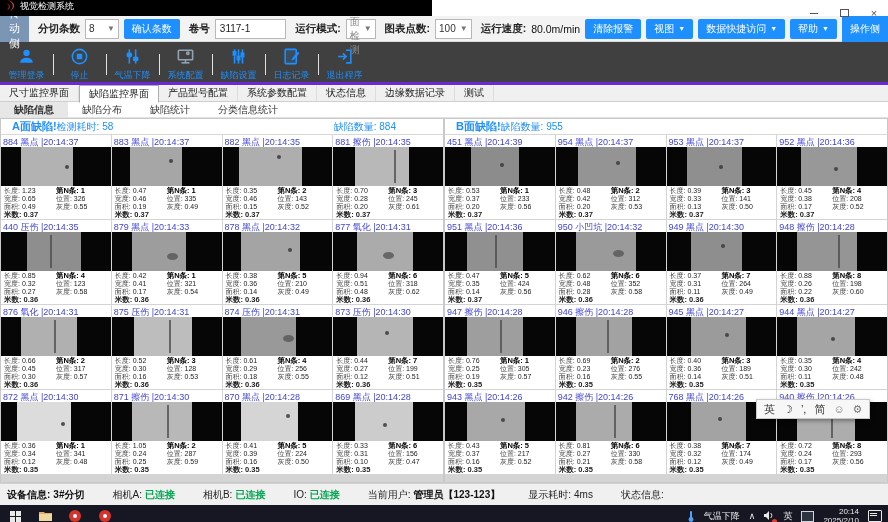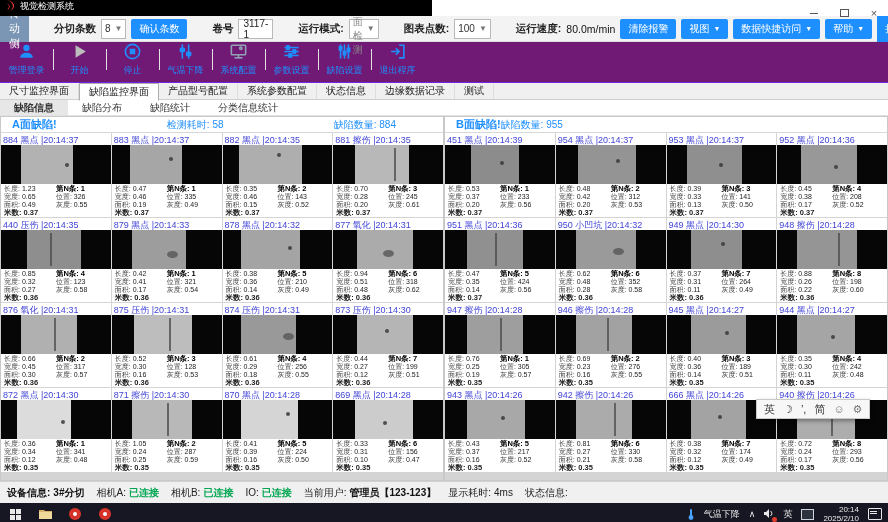--- a/index.html
+++ b/index.html
@@ -11,67 +11,67 @@
               font-size:9px;display:flex;align-items:flex-start;gap:5px;padding-left:5px;box-sizing:border-box;}
   .win-controls{position:absolute;right:8px;top:8px;display:flex;gap:18px;color:#555;font-size:10px;align-items:center;}
   .wc{width:12px;height:10px;display:flex;align-items:center;justify-content:center;cursor:default;}
   .wc-min::after{content:"";width:8px;height:1px;background:#555;}
   .wc-max::after{content:"";width:7px;height:6px;border:1px solid #555;}
   .wc-close{font-size:11px;line-height:10px;}
   
   .ribbon1{height:26px;background:#f3f3f3;border-bottom:1px solid #dcdcdc;display:flex;align-items:center;
            gap:5px;padding:0 0 0 0;box-sizing:border-box;}
   .side-btn{background:#7b96b4;color:#fff;font-size:11px;height:26px;display:flex;align-items:center;padding:0 9px;}
-  .rlabel{font-weight:bold;font-size:10.5px;white-space:nowrap;margin-left:20px;}
+  .rlabel{font-weight:bold;font-size:10.5px;white-space:nowrap;margin-left:4px;}
   .combo{background:#fff;border:1px solid #b8b8b8;height:18px;display:flex;align-items:center;
          font-size:10px;padding:0 3px;gap:4px;color:#333;}
   .combo .caret{color:#777;font-size:8px;margin-left:auto;}
   .tinput{background:#fff;border:1px solid #b8b8b8;height:18px;display:flex;align-items:center;
           font-size:10px;padding:0 4px;color:#222;}
   .btn-blue{background:#1e8fff;color:#fff;font-size:10px;height:20px;display:flex;align-items:center;
             padding:0 8px;border-radius:2px;gap:4px;white-space:nowrap;}
   .btn-blue .caret{font-size:7px;}
   .rspeed{font-size:10.5px;color:#111;}
   .oper-btn{margin-left:auto;height:26px;border-radius:0;}
   
-  .ribbon2{height:40px;background:#701a75;border-bottom:1px solid #6d28d9;display:flex;align-items:flex-start;}
+  .ribbon2{height:40px;background:#404040;border-bottom:3px solid #6d28d9;display:flex;align-items:flex-end;}
   .tool{width:53px;display:flex;flex-direction:column;align-items:center;justify-content:center;gap:1px;position:relative;cursor:default;}
   .tool+.tool::before{content:"";position:absolute;left:0;top:7px;bottom:7px;width:1px;background:#e2e2e2;}
   .tool .lbl{font-size:9px;color:#1e8fff;white-space:nowrap;}
   .tool svg{width:19px;height:19px;}
   
   .tabs1{height:16px;background:#f0f0f0;border-bottom:1px solid #cfcfcf;display:flex;font-size:10px;align-items:center;}
   .tab1{padding:0 9px;height:15px;display:flex;align-items:center;color:#222;border-right:1px solid #ddd;background:#f0f0f0;}
   .tab1.active{background:#fff;border:1px solid #aeaeae;border-bottom:1px solid #fff;margin-bottom:-1px;height:16px;}
   .tabs2{height:15px;background:#fff;display:flex;font-size:10px;border-bottom:1px solid #e2e2e2;}
   .tab2{padding:0 14px;display:flex;align-items:center;color:#333;}
   .tab2.active{background:#e7e7e7;font-weight:bold;}
   
   .content{height:365px;display:flex;}
   .panel{width:444px;box-sizing:border-box;border:1px solid #c9c9c9;display:flex;flex-direction:column;background:#fff;}
   .panel-header{height:15px;display:flex;align-items:center;font-size:10px;color:#1e8fff;
                 padding:0 11px;border-bottom:1px solid #d8d8d8;}
   .panel-title{font-weight:bold;font-size:11px;}
-  .ph-mid{flex:1;text-align:center;}
+  .ph-mid{flex:1;text-align:left;}
   .ph-right{margin-right:36px;}
   .grid{flex:1;display:grid;grid-template-columns:repeat(4,1fr);grid-auto-rows:84px;gap:1px;background:#d4d4d4;}
   .cell{background:#fff;display:flex;flex-direction:column;overflow:hidden;}
   .cell-head{height:12px;font-size:9px;color:#4144d6;padding:1px 2px 0;white-space:nowrap;overflow:hidden;}
   .thumb{height:42px;position:relative;background:#aaa;}
   .mark-dot{position:absolute;width:4px;height:4px;background:#383838;border-radius:50%;opacity:.85;}
   .mark-streak{position:absolute;width:2px;top:3px;bottom:3px;background:#4a4a4a;opacity:.75;}
   .mark-blob{position:absolute;width:11px;height:7px;background:#565656;border-radius:50%;opacity:.8;}
   .cell-details{flex:1;display:flex;font-size:7px;line-height:8px;color:#222;padding:1px 3px 0;}
   .dcol{width:50%;}
   .dlab{color:#444;}
   .dmeters{font-weight:bold;font-size:7.5px;}
   .dstrip{font-weight:bold;color:#000;font-size:7.5px;}
   
   .statusbar{height:22px;background:#f0f0f0;border-top:1px solid #d2d2d2;display:flex;align-items:center;
-             font-size:10px;gap:12px;padding:0 7px;box-sizing:border-box;}
+             font-size:10px;gap:28px;padding:0 7px;box-sizing:border-box;}
   .sb-b{font-weight:bold;color:#111;}
   .sb-grp{display:flex;gap:3px;align-items:center;}
   .sb-ok{font-weight:bold;}
   
   .taskbar{height:22px;background:#171723;display:flex;align-items:center;color:#e9e9e9;}
   .tb-left{display:flex;align-items:center;}
   .tb-icon{width:30px;height:22px;display:flex;align-items:center;justify-content:center;}
   .win-grid{display:grid;grid-template-columns:5px 5px;grid-template-rows:5px 5px;gap:1px;}
   .win-grid span{background:#e9e9e9;}
   .red-dot{width:12px;height:12px;border-radius:50%;background:#d6342a;display:flex;align-items:center;justify-content:center;}
@@ -148,26 +148,20 @@
 <div class="ribbon2" id="toolbar">
     <div class="tool">
       <span><svg viewBox="0 0 24 24">
           <circle cx="12" cy="7.5" r="4" fill="#1e8fff"></circle>
           <path d="M4 20c0-4.5 4-6.5 8-6.5s8 2 8 6.5z" fill="#1e8fff"></path>
         </svg></span>
       <span class="lbl">管理登录</span>
     </div>
     <div class="tool">
       <span><svg viewBox="0 0 24 24">
-          <path d="M7 4l13 8-13 8z" fill="#bcbcbc"></path>
-        </svg></span>
-      <span class="lbl">开始</span>
-    </div>
-    <div class="tool">
-      <span><svg viewBox="0 0 24 24">
           <circle cx="12" cy="12" r="9" fill="none" stroke="#1e8fff" stroke-width="2"></circle>
           <rect x="8.5" y="8.5" width="7" height="7" fill="#1e8fff"></rect>
         </svg></span>
       <span class="lbl">停止</span>
     </div>
     <div class="tool">
       <span><svg viewBox="0 0 24 24" stroke="#1e8fff" stroke-width="2" fill="#1e8fff">
           <line x1="8" y1="3" x2="8" y2="21"></line>
           <line x1="16" y1="3" x2="16" y2="21"></line>
           <rect x="5.5" y="8" width="5" height="4" rx="1"></rect>
@@ -179,39 +173,36 @@
       <span><svg viewBox="0 0 24 24" fill="none" stroke="#8fa3b5" stroke-width="2">
           <rect x="3" y="4" width="18" height="12" rx="1"></rect>
           <line x1="12" y1="16" x2="12" y2="20"></line>
           <line x1="7" y1="20" x2="17" y2="20"></line>
           <circle cx="15" cy="8" r="1.5"></circle>
         </svg></span>
       <span class="lbl">系统配置</span>
     </div>
     <div class="tool">
       <span><svg viewBox="0 0 24 24" stroke="#1e8fff" stroke-width="2" fill="#1e8fff">
-          <line x1="3" y1="7" x2="21" y2="7"></line>
-          <line x1="3" y1="12" x2="21" y2="12"></line>
-          <line x1="3" y1="17" x2="21" y2="17"></line>
-          <rect x="6" y="5" width="3" height="4"></rect>
-          <rect x="14" y="10" width="3" height="4"></rect>
-          <rect x="9" y="15" width="3" height="4"></rect>
-        </svg></span>
-      <span class="lbl">参数设置</span>
-    </div>
-    <div class="tool">
-      <span><svg viewBox="0 0 24 24" stroke="#1e8fff" stroke-width="2" fill="#1e8fff">
           <line x1="7" y1="3" x2="7" y2="21"></line>
           <line x1="12" y1="3" x2="12" y2="21"></line>
           <line x1="17" y1="3" x2="17" y2="21"></line>
           <rect x="5.5" y="6" width="3" height="4"></rect>
           <rect x="10.5" y="12" width="3" height="4"></rect>
           <rect x="15.5" y="8" width="3" height="4"></rect>
         </svg></span>
       <span class="lbl">缺陷设置</span>
+    </div>
+    <div class="tool">
+      <span><svg viewBox="0 0 24 24" fill="none" stroke="#1e8fff" stroke-width="2">
+          <rect x="4" y="3" width="14" height="18" rx="1" fill="#1e8fff" opacity="0.15"></rect>
+          <rect x="4" y="3" width="14" height="18" rx="1"></rect>
+          <path d="M13 14l7-8 2 2-7 8-3 1z" fill="#1e8fff" stroke="none"></path>
+        </svg></span>
+      <span class="lbl">日志记录</span>
     </div>
     <div class="tool">
       <span><svg viewBox="0 0 24 24" fill="none" stroke="#1e8fff" stroke-width="2">
           <path d="M14 4h6v16h-6"></path>
           <path d="M4 12h10M10 8l4 4-4 4"></path>
         </svg></span>
       <span class="lbl">退出程序</span>
     </div>
   </div>
 
@@ -817,21 +808,21 @@
               <div class="dmeters">米数: 0.35</div>
             </div>
             <div class="dcol">
               <div class="dstrip">第N条: 6</div>
               <div><span class="dlab">位置:</span> 330</div>
               <div><span class="dlab">灰度:</span> 0.58</div>
             </div>
           </div>
         </div>
         <div class="cell">
-          <div class="cell-head">666 黑点 |20:14:26</div>
+          <div class="cell-head">768 黑点 |20:14:26</div>
           <div class="thumb" style="background: linear-gradient(90deg, rgb(6, 6, 6) 0px, rgb(6, 6, 6) 24px, rgb(163, 163, 163) 24px, rgb(163, 163, 163) calc(100% - 30px), rgb(6, 6, 6) calc(100% - 30px));">
             <div class="mark-dot" style="left: 47%; top: 38%;"></div>
           </div>
           <div class="cell-details">
             <div class="dcol">
               <div><span class="dlab">长度:</span> 0.38</div>
               <div><span class="dlab">宽度:</span> 0.32</div>
               <div><span class="dlab">面积:</span> 0.12</div>
               <div class="dmeters">米数: 0.35</div>
             </div>

